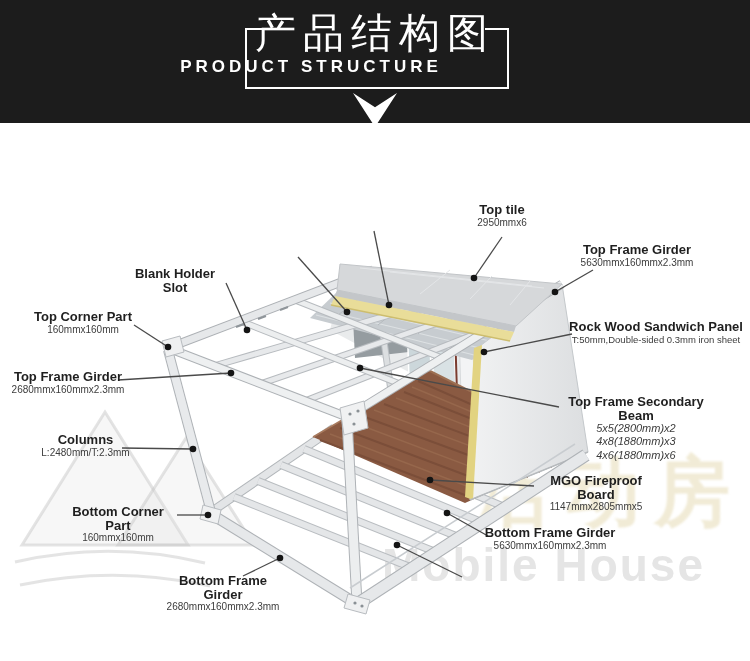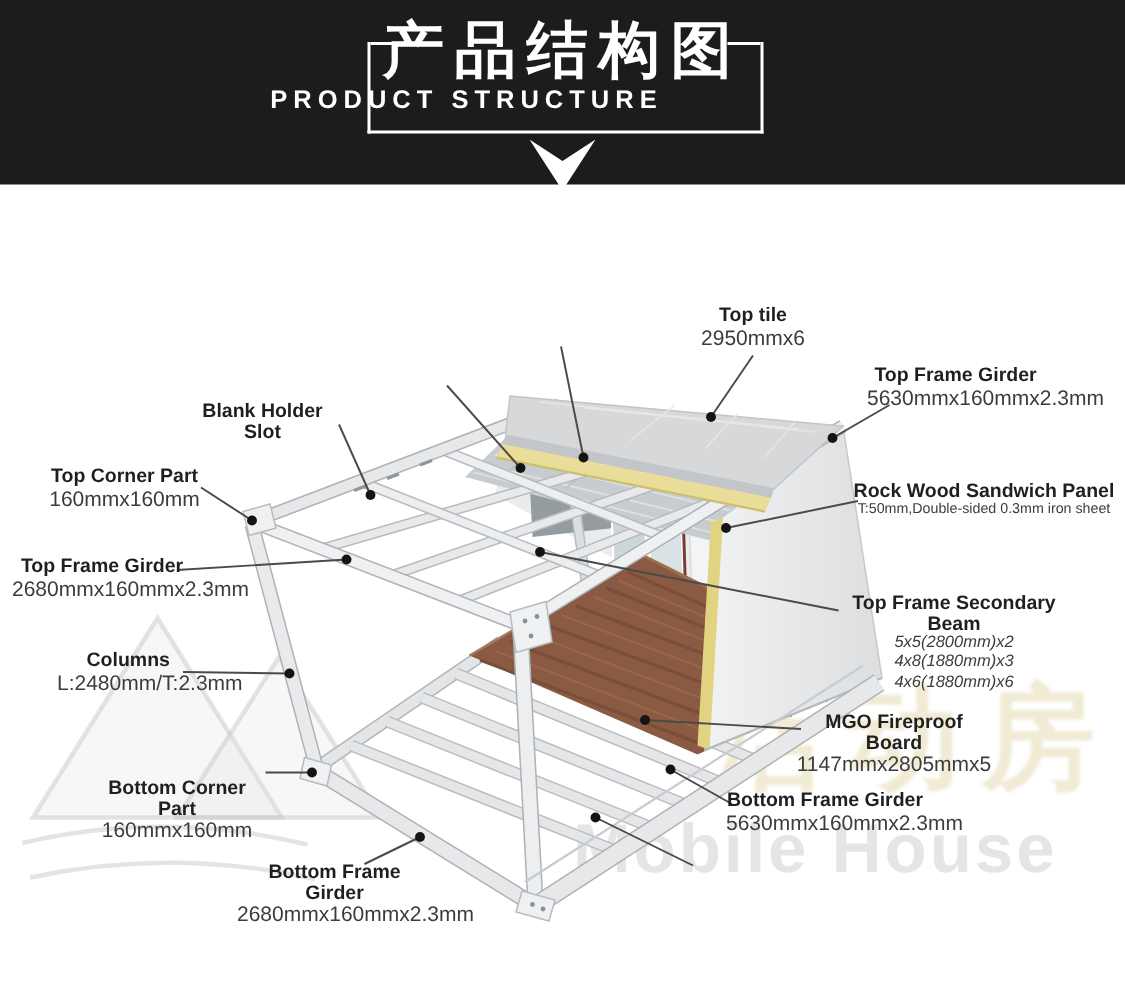--- a/index.html
+++ b/index.html
@@ -2,47 +2,47 @@
 <html><head>
 <meta charset="utf-8">
 <style>
   html,body{margin:0;padding:0;background:#fff;}
   #page{position:relative;width:750px;height:661px;overflow:hidden;background:#fff;
         font-family:"Liberation Sans","DejaVu Sans",sans-serif;}
 
   
   #header{position:absolute;left:0;top:0;width:750px;height:123px;background:#1c1c1c;}
   #title-cn{position:absolute;left:0;top:6px;width:750px;text-align:center;
-            color:#fff;font-size:41px;font-weight:bold;letter-spacing:7px;z-index:3;}
+            color:#fff;font-size:41px;font-weight:normal;letter-spacing:7px;z-index:3;}
   #title-box{position:absolute;left:245px;top:28px;width:260px;height:59px;
              border:2px solid #fff;border-top:none;z-index:1;}
   #title-box:before,#title-box:after{content:"";position:absolute;top:0;width:22px;height:2px;background:#fff;}
   #title-box:before{left:0;}
   #title-box:after{right:0;}
   #title-en{position:absolute;left:0;top:57px;width:622px;text-align:center;
             color:#fff;font-size:17px;font-weight:bold;letter-spacing:4px;z-index:3;}
   #down-arrow{position:absolute;left:353px;top:93px;width:44px;height:34px;background:#fff;
               clip-path:polygon(0 0,50% 42%,100% 0,50% 100%);}
 
   
   .wm{position:absolute;pointer-events:none;}
   #wm-cn{left:474px;top:442px;font-size:76px;font-weight:bold;letter-spacing:14px;
          color:rgba(230,218,180,0.55);filter:blur(1px);white-space:nowrap;}
   #wm-en{left:382px;top:538px;font-size:46px;font-weight:bold;letter-spacing:2px;
          color:rgba(222,222,222,0.8);filter:blur(0.5px);white-space:nowrap;}
 
   
   .lbl{position:absolute;text-align:center;z-index:6;}
   .lbl .t{font-size:13px;font-weight:bold;color:#1f1f1f;line-height:1.05;}
-  .lbl .s{font-size:14px;color:#3c3c3c;line-height:1.25;}
+  .lbl .s{font-size:10px;color:#3c3c3c;line-height:1.25;}
   #lbl-1{left:122px;top:267px;width:106px;}
   #lbl-2{left:30px;top:310px;width:106px;}
   #lbl-3{left:8px;top:370px;width:120px;}
   #lbl-4{left:38px;top:433px;width:95px;}
-  #lbl-5{left:58px;top:518px;width:120px;}
+  #lbl-5{left:58px;top:505px;width:120px;}
   #lbl-6{left:158px;top:574px;width:130px;}
   #lbl-7{left:224px;top:229px;width:82px;}
   #lbl-8{left:329px;top:211px;width:95px;}
   #lbl-9{left:466px;top:203px;width:72px;}
   #lbl-10{left:578px;top:243px;width:118px;}
   #lbl-11{left:564px;top:320px;width:184px;}
   #lbl-11 .s{font-size:9.5px;}
   #lbl-12{left:552px;top:395px;width:168px;}
   #lbl-12 .s{font-size:11px;line-height:1.2;font-style:italic;}
   #lbl-13{left:530px;top:474px;width:132px;}

